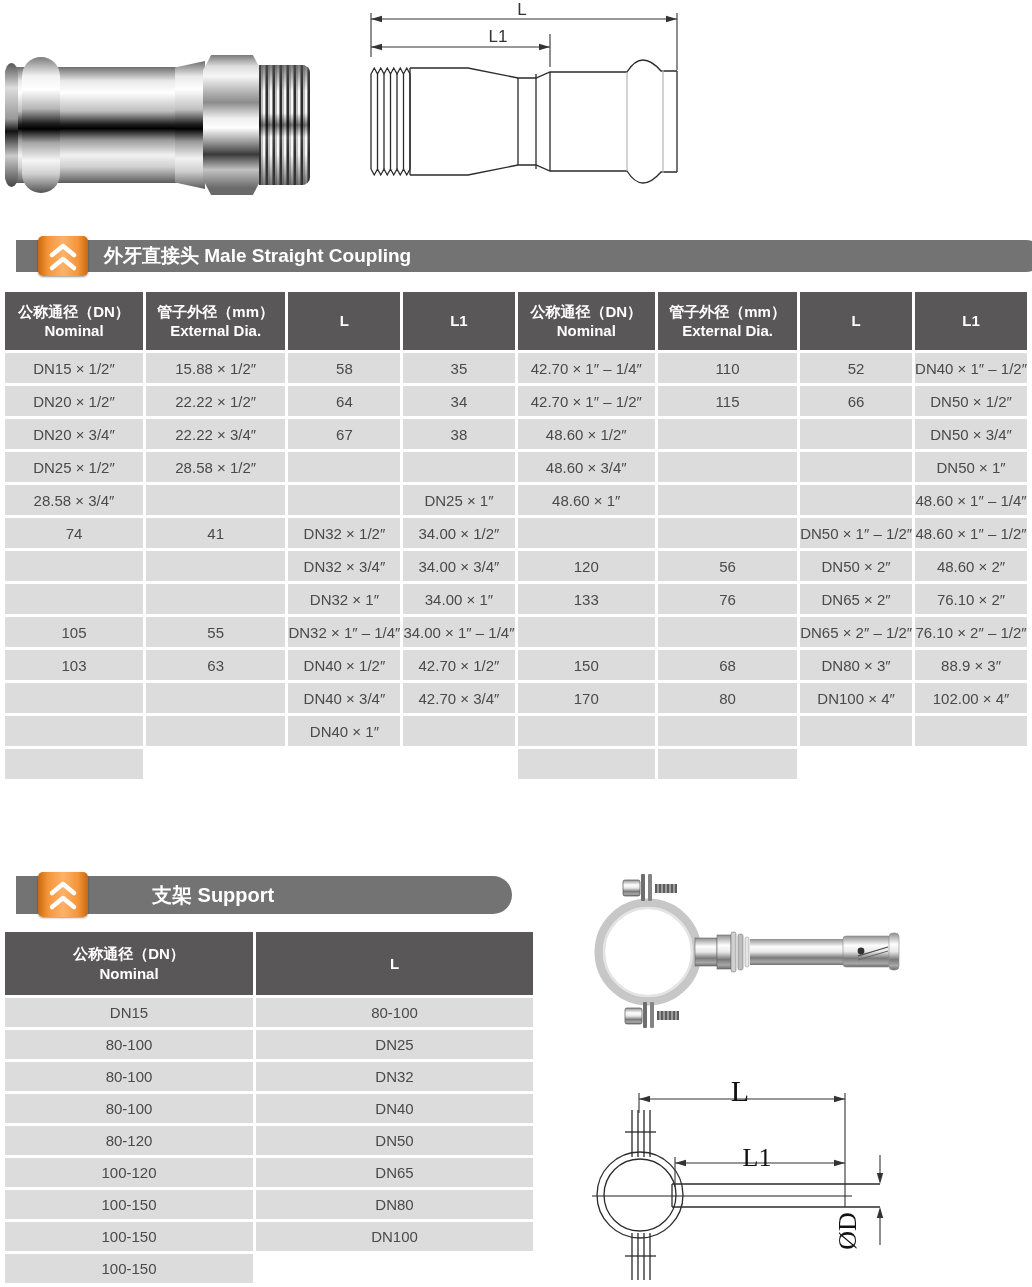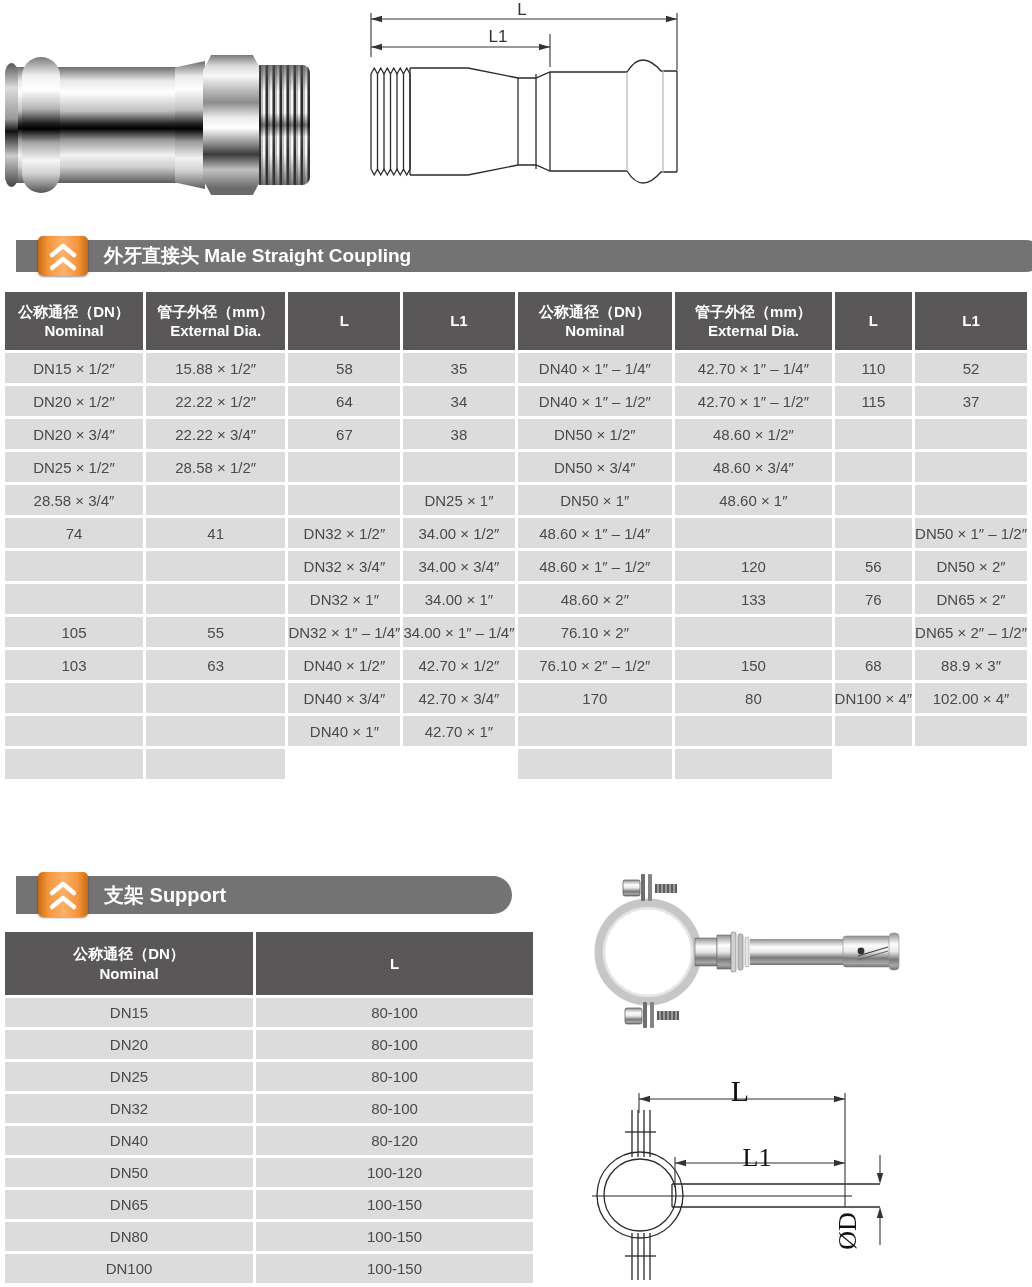--- a/index.html
+++ b/index.html
@@ -9,21 +9,21 @@
   
   .banner{position:absolute;left:16px;background:#737373;}
   .banner .btitle{position:absolute;left:88px;top:0;color:#fff;font-weight:bold;white-space:nowrap;}
   .badge{position:absolute;left:22px;border-radius:5px;
          background:linear-gradient(90deg,#c96a10 0%,#f5953a 20%,#fcb269 50%,#f5953a 80%,#c96a10 100%);
          box-shadow:0 1px 2px rgba(0,0,0,.4);display:flex;align-items:center;justify-content:center;}
   #banner-coupling{top:240px;width:1026px;height:32px;border-radius:0 16px 16px 0;}
   #banner-coupling .btitle{line-height:32px;font-size:19px;}
   #banner-coupling .badge{top:-4px;width:50px;height:40px;}
   #banner-support{top:876px;width:496px;height:38px;border-radius:0 19px 19px 0;}
-  #banner-support .btitle{line-height:38px;font-size:20px;}
+  #banner-support .btitle{line-height:38px;font-size:20px;margin-left:48px;}
   #banner-support .badge{top:-4px;width:50px;height:45px;}
 
   
   .main-table{position:absolute;left:5px;top:292px;width:1022px;display:flex;gap:3px;}
   .half{flex:1;display:grid;grid-template-columns:178fr 180fr 72fr 72fr;
         grid-template-rows:58px;grid-auto-rows:30px;gap:3px;}
   .hcell{background:#595757;color:#fff;display:flex;flex-direction:column;align-items:center;
          justify-content:center;font-weight:bold;font-size:15px;line-height:1.3;text-align:center;}
   .cell{background:#dcdcdd;color:#4a4a4a;display:flex;align-items:center;justify-content:center;
         font-size:15px;white-space:nowrap;}
@@ -172,47 +172,45 @@
         <div class="cell">63</div>
         <div class="cell">DN40 × 1/2″</div>
         <div class="cell">42.70 × 1/2″</div>
         <div class="cell"></div>
         <div class="cell"></div>
         <div class="cell">DN40 × 3/4″</div>
         <div class="cell">42.70 × 3/4″</div>
         <div class="cell"></div>
         <div class="cell"></div>
         <div class="cell">DN40 × 1″</div>
-        <div class="cell">42.70 × 1″</div>
         <div class="cell"></div>
         <div class="cell"></div>
       </div>
     <div class="half">
       <div class="hcell">
         <div>公称通径（DN）</div>
         <div>Nominal</div>
       </div>
       <div class="hcell">
         <div>管子外径（mm）</div>
         <div>External Dia.</div>
       </div>
       <div class="hcell">
         <div>L</div>
       </div>
       <div class="hcell">
         <div>L1</div>
       </div>
-    <div class="cell">DN40 × 1″ – 1/4″</div>
         <div class="cell">42.70 × 1″ – 1/4″</div>
         <div class="cell">110</div>
         <div class="cell">52</div>
         <div class="cell">DN40 × 1″ – 1/2″</div>
         <div class="cell">42.70 × 1″ – 1/2″</div>
         <div class="cell">115</div>
-        <div class="cell">37</div>
+        <div class="cell">66</div>
         <div class="cell">DN50 × 1/2″</div>
         <div class="cell">48.60 × 1/2″</div>
         <div class="cell"></div>
         <div class="cell"></div>
         <div class="cell">DN50 × 3/4″</div>
         <div class="cell">48.60 × 3/4″</div>
         <div class="cell"></div>
         <div class="cell"></div>
         <div class="cell">DN50 × 1″</div>
         <div class="cell">48.60 × 1″</div>
@@ -230,20 +228,21 @@
         <div class="cell">133</div>
         <div class="cell">76</div>
         <div class="cell">DN65 × 2″</div>
         <div class="cell">76.10 × 2″</div>
         <div class="cell"></div>
         <div class="cell"></div>
         <div class="cell">DN65 × 2″ – 1/2″</div>
         <div class="cell">76.10 × 2″ – 1/2″</div>
         <div class="cell">150</div>
         <div class="cell">68</div>
+        <div class="cell">DN80 × 3″</div>
         <div class="cell">88.9 × 3″</div>
         <div class="cell">170</div>
         <div class="cell">80</div>
         <div class="cell">DN100 × 4″</div>
         <div class="cell">102.00 × 4″</div>
         <div class="cell"></div>
         <div class="cell"></div>
         <div class="cell"></div>
         <div class="cell"></div>
         <div class="cell"></div>
@@ -264,21 +263,20 @@
   <div class="support-table">
     <div class="hcell">
       <div>公称通径（DN）</div>
       <div>Nominal</div>
     </div>
     <div class="hcell">
       <div>L</div>
     </div>
   <div class="cell">DN15</div>
       <div class="cell">80-100</div>
-      <div class="cell">DN20</div>
       <div class="cell">80-100</div>
       <div class="cell">DN25</div>
       <div class="cell">80-100</div>
       <div class="cell">DN32</div>
       <div class="cell">80-100</div>
       <div class="cell">DN40</div>
       <div class="cell">80-120</div>
       <div class="cell">DN50</div>
       <div class="cell">100-120</div>
       <div class="cell">DN65</div>

